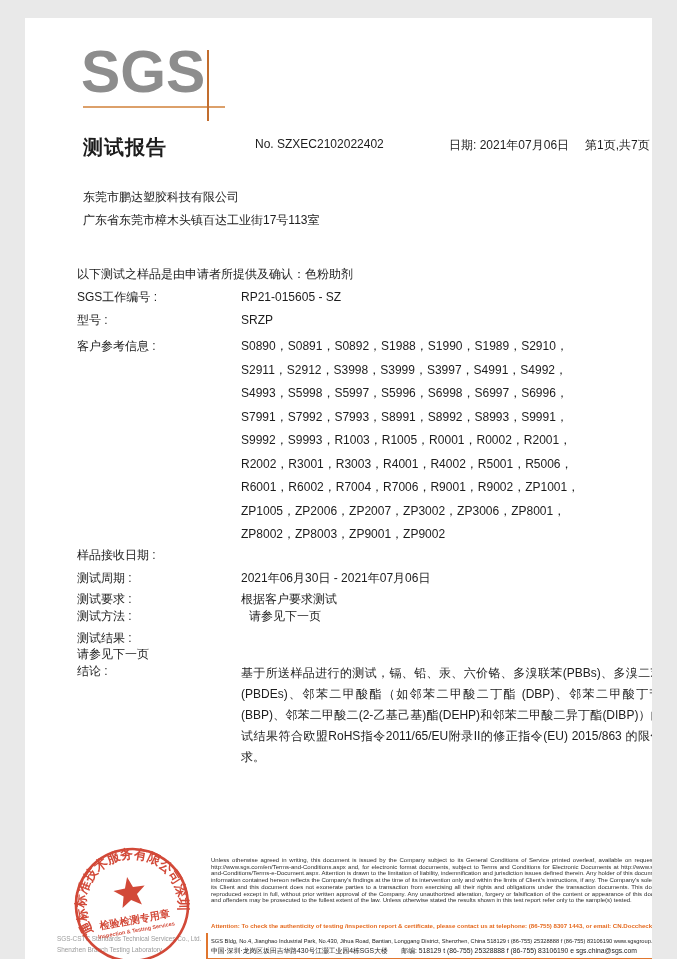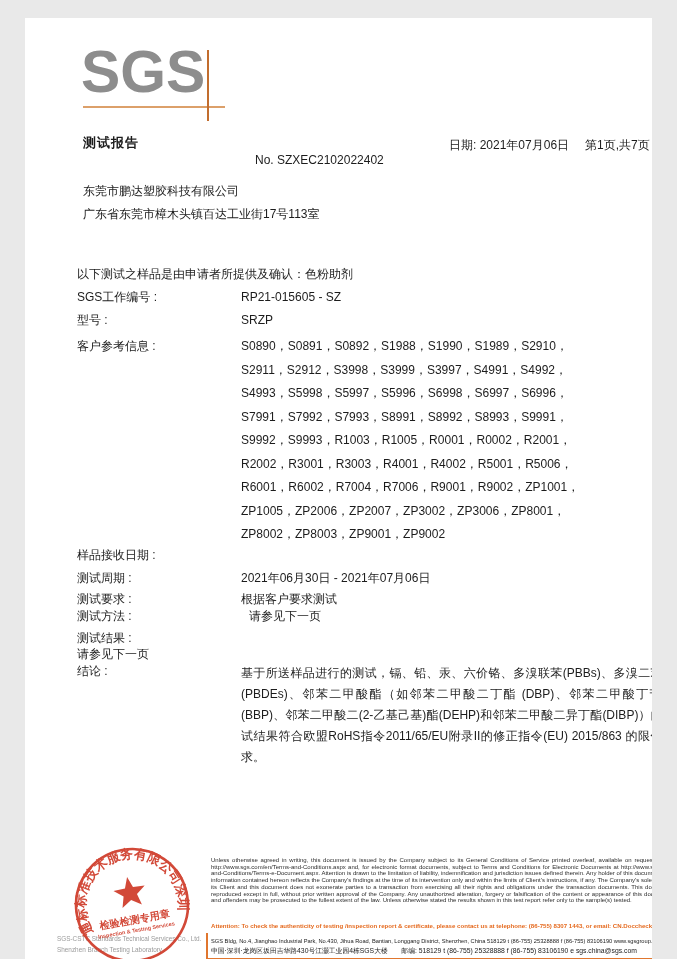--- a/index.html
+++ b/index.html
@@ -10,25 +10,25 @@
   }
   
   .logo{
     position:absolute; left:56px; top:24px; font-size:60px; font-weight:bold;
     color:#8d8d8d; letter-spacing:0px; transform:scaleX(.98); transform-origin:left top;
     line-height:60px;
   }
   .logo-underline{position:absolute; left:58px; top:88px; width:142px; height:2px; background:#dca06a;}
   .logo-vline{position:absolute; left:182px; top:32px; width:2px; height:71px; background:#c26d2e;}
   .titlebar{position:absolute; left:0; top:119px; width:677px; font-size:12px;}
-  .doc-title{position:absolute; left:58px; top:-3px; font-size:13px; font-weight:bold; letter-spacing:1px;}
-  .doc-no{position:absolute; left:230px; top:16px;}
+  .doc-title{position:absolute; left:58px; top:-3px; font-size:20px; font-weight:bold; letter-spacing:1px;}
+  .doc-no{position:absolute; left:230px; top:0;}
   .doc-date{position:absolute; left:424px; top:0;}
   .doc-page{position:absolute; left:560px; top:0;}
-  .applicant{position:absolute; left:58px; top:162px; font-size:12px; line-height:23px;}
+  .applicant{position:absolute; left:58px; top:168px; font-size:12px; line-height:23px;}
   
   .content{position:absolute; left:52px; top:248px; width:598px; font-size:12px; line-height:16px;}
   .intro{margin-bottom:7px;}
   .frow{display:flex; margin-bottom:7px;}
   .flabel{width:164px; flex:none;}
   .fvalue{flex:1;}
   .refline{line-height:23.5px;}
   .row-refs{margin-bottom:0;}
   .row-period{margin-bottom:5px;}
   .row-req{margin-bottom:1px;}

